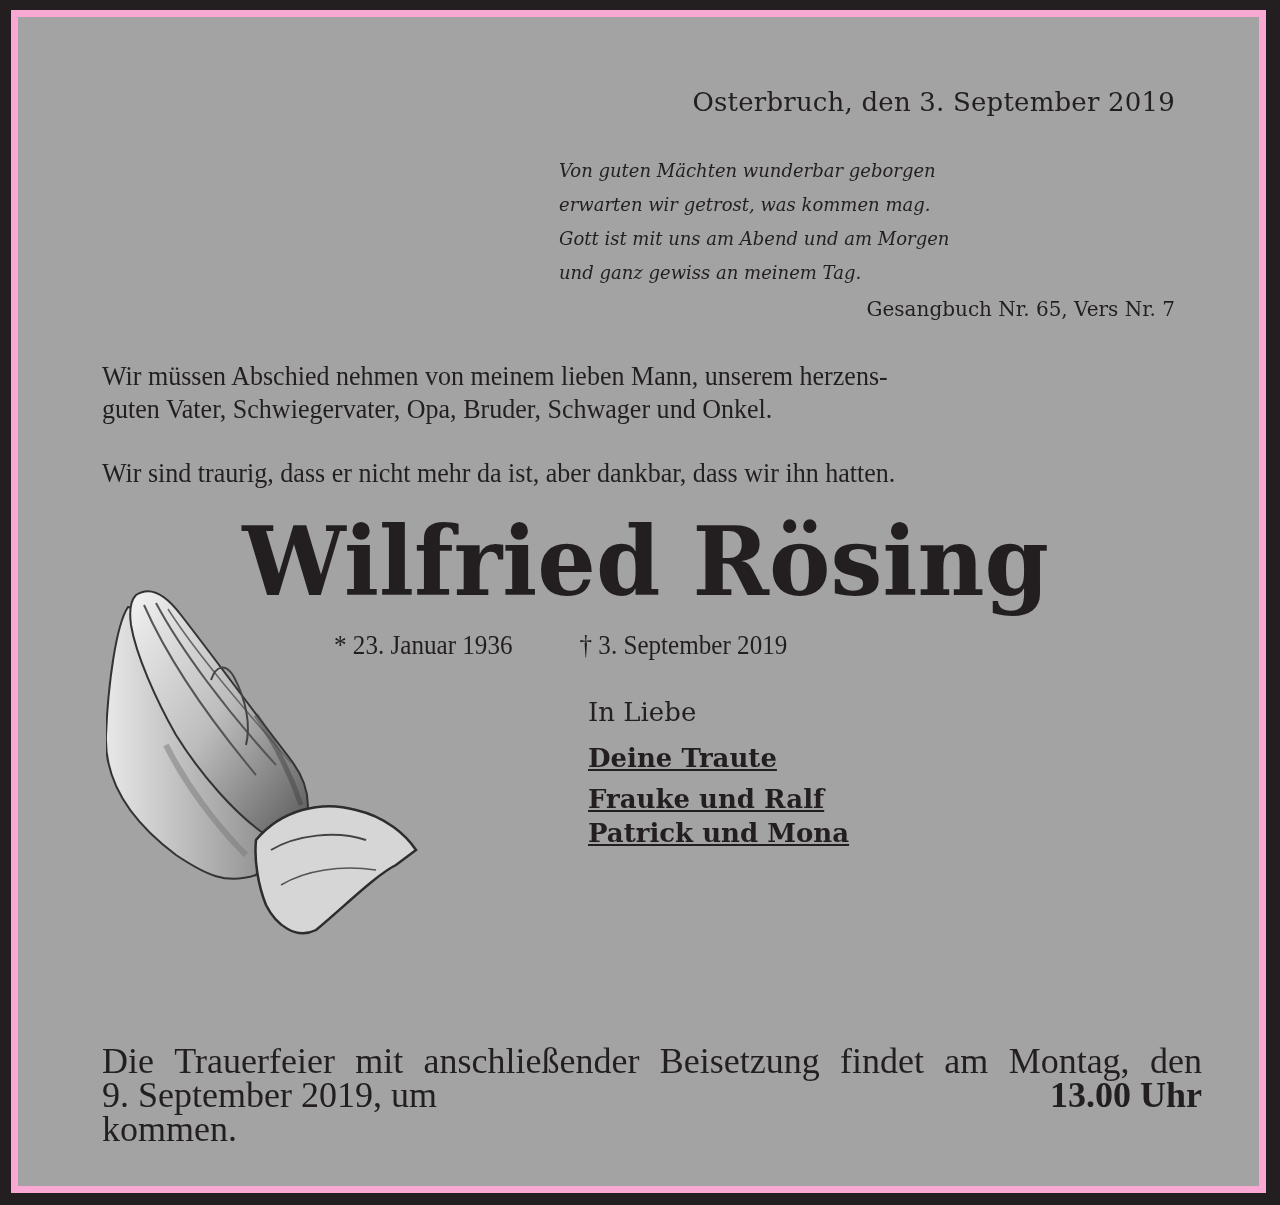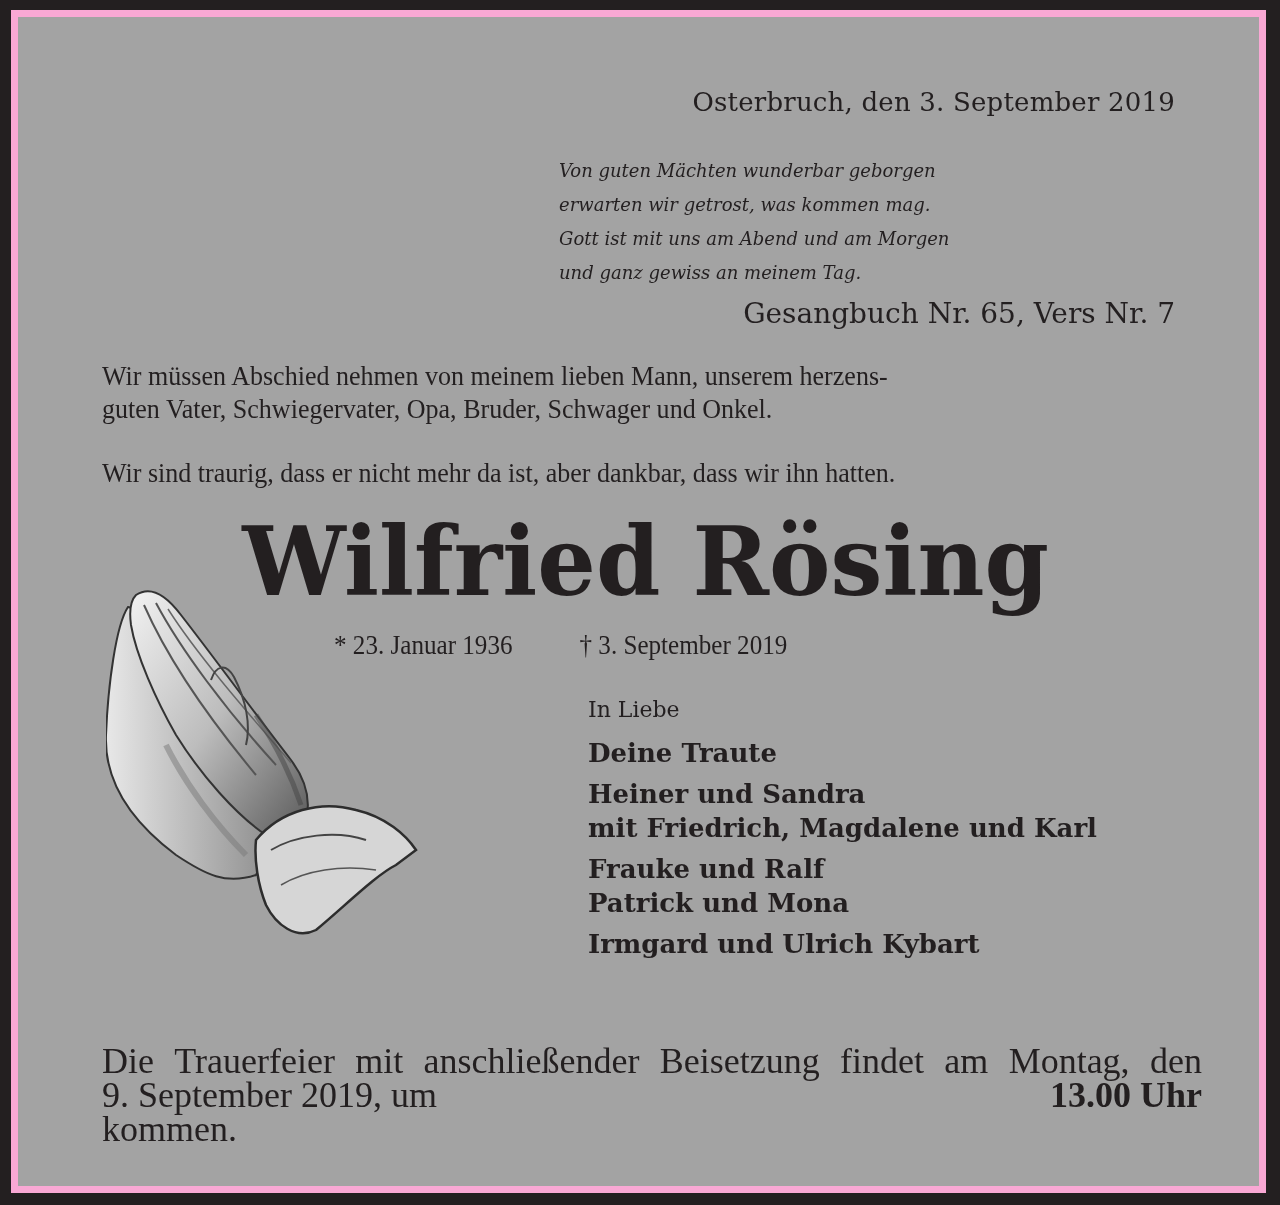--- a/index.html
+++ b/index.html
@@ -8,36 +8,36 @@
     position: absolute; left: 11px; top: 10px; width: 1255px; height: 1183px;
     background: #a3a3a3; border: 7px solid #f9a8d4; box-sizing: border-box;
   }
   .serif { font-family: "DejaVu Serif", "Liberation Serif", serif; color: #231f20; }
   .cond  { font-family: "Liberation Serif", "DejaVu Serif", serif; color: #231f20; }
   .abs { position: absolute; margin: 0; }
 
   .dateline { right: 84px; top: 70px; font-size: 26px; letter-spacing: 0.2px; text-align: right; white-space: nowrap; }
   .verse { left: 541px; top: 137px; width: 640px; font-size: 18px; line-height: 34px; font-style: italic; }
   .verse div { white-space: nowrap; }
-  .source { right: 84px; top: 280px; font-size: 28px; text-align: right; white-space: nowrap; }
+  .source { right: 84px; top: 280px; font-size: 20px; text-align: right; white-space: nowrap; }
 
   .intro { left: 84px; top: 342px; width: 1100px; font-size: 28px; line-height: 33px; text-align: justify; transform: scaleX(0.93); transform-origin: left top; }
   .intro div { white-space: nowrap; }
   .thanks { left: 84px; top: 440px; font-size: 28px; white-space: nowrap; transform: scaleX(0.93); transform-origin: left top; }
 
   .name { left: 0; width: 1255px; top: 488px; text-align: center; font-size: 96px; font-weight: bold; letter-spacing: 0px; white-space: nowrap; transform: scaleX(0.96); transform-origin: center top; }
   .dates { left: 316px; top: 613px; font-size: 27px; white-space: nowrap; transform: scaleX(0.93); transform-origin: left top; }
   .dates span { display: inline-block; }
   .dates .death { margin-left: 72px; }
 
   .hands { left: 88px; top: 568px; width: 320px; height: 360px; }
 
   .mourners { left: 570px; top: 680px; width: 600px; }
-  .in-love { font-size: 22px; margin: 0 0 14px 0; white-space: nowrap; }
-  .group { margin: 0 0 7px 0; }
+  .in-love { font-size: 26px; margin: 0 0 14px 0; white-space: nowrap; }
+  .group { margin: 0 0 7px 0; text-decoration: underline; }
   .group div { font-size: 26px; font-weight: bold; line-height: 34px; white-space: nowrap; }
 
   .funeral { left: 84px; top: 1027px; width: 1100px; font-size: 36px; line-height: 34px; }
   .funeral .jl { display: flex; justify-content: space-between; white-space: nowrap; transform: scaleX(1); }
   .funeral .word { display: inline-block; }
   .funeral b { font-weight: bold; }
 </style>
 </head>
 <body>
 
@@ -98,29 +98,24 @@
       <path d="M150 130 C 170 160, 185 190, 195 220" fill="none" stroke="#444" stroke-width="5" opacity="0.5"></path>
     </svg>
   </div>
 
   <div class="abs serif mourners">
     <p class="in-love">In Liebe</p>
     <div class="group">
       <div>Deine Traute</div>
     </div>
     <div class="group">
-      <div>Heiner und Sandra</div>
-      <div>mit Friedrich, Magdalene und Karl</div>
-    </div>
-    <div class="group">
       <div>Frauke und Ralf</div>
       <div>Patrick und Mona</div>
     </div>
     <div class="group">
-      <div>Irmgard und Ulrich Kybart</div>
     </div>
   </div>
 
   <div class="abs cond funeral">
     <div class="jl" id="fl1">
         <span class="word">Die</span>
         <span class="word">Trauerfeier</span>
         <span class="word">mit</span>
         <span class="word">anschließender</span>
         <span class="word">Beisetzung</span>

